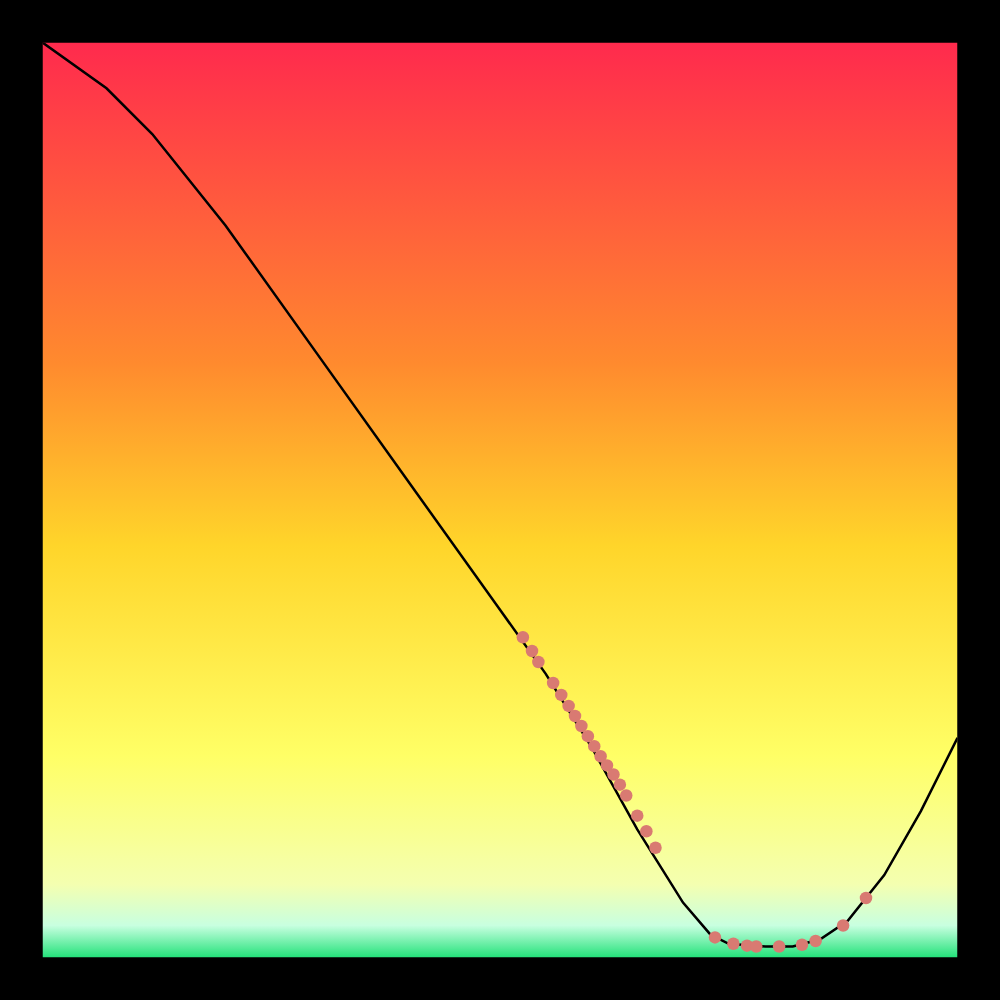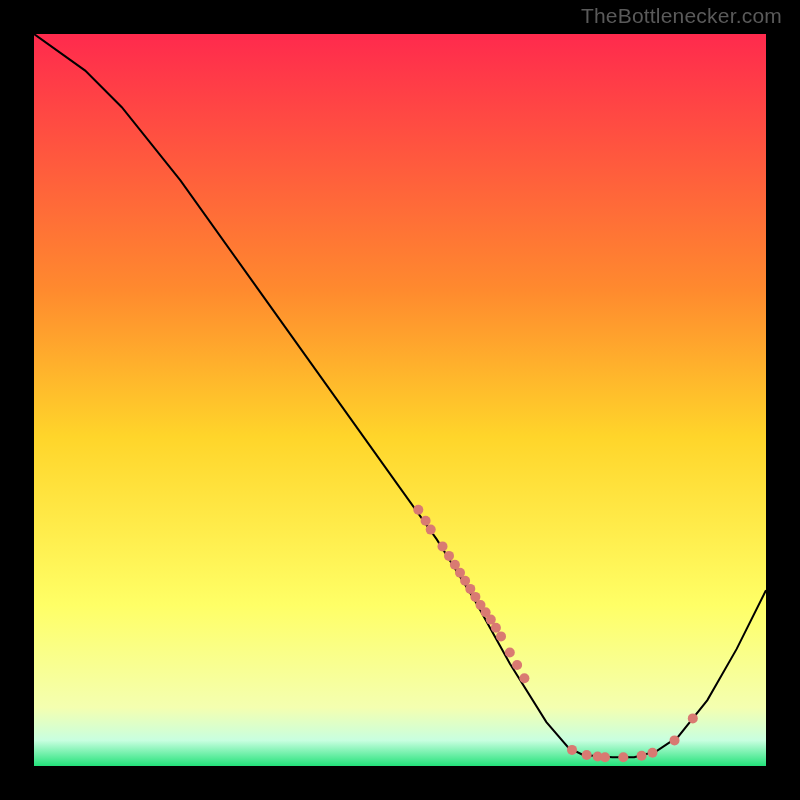--- a/index.html
+++ b/index.html
@@ -31,21 +31,20 @@
     left: 34px;
     top: 34px;
     width: 732px;
     height: 732px;
   }
 </style>
 </head>
 <body>
 
 <div class="outer">
-  <div class="watermark">TheBottlenecker.com</div>
   <svg class="plot" viewBox="0 0 732 732" preserveAspectRatio="none">
     <defs>
       <linearGradient id="bg" x1="0" y1="0" x2="0" y2="1">
       <stop offset="0%" stop-color="#ff2a4d"></stop>
           <stop offset="35%" stop-color="#ff8a2e"></stop>
           <stop offset="55.00000000000001%" stop-color="#ffd52a"></stop>
           <stop offset="78%" stop-color="#ffff66"></stop>
           <stop offset="92%" stop-color="#f4ffb0"></stop>
           <stop offset="96.5%" stop-color="#c8ffe0"></stop>
           <stop offset="100%" stop-color="#23e27a"></stop>

